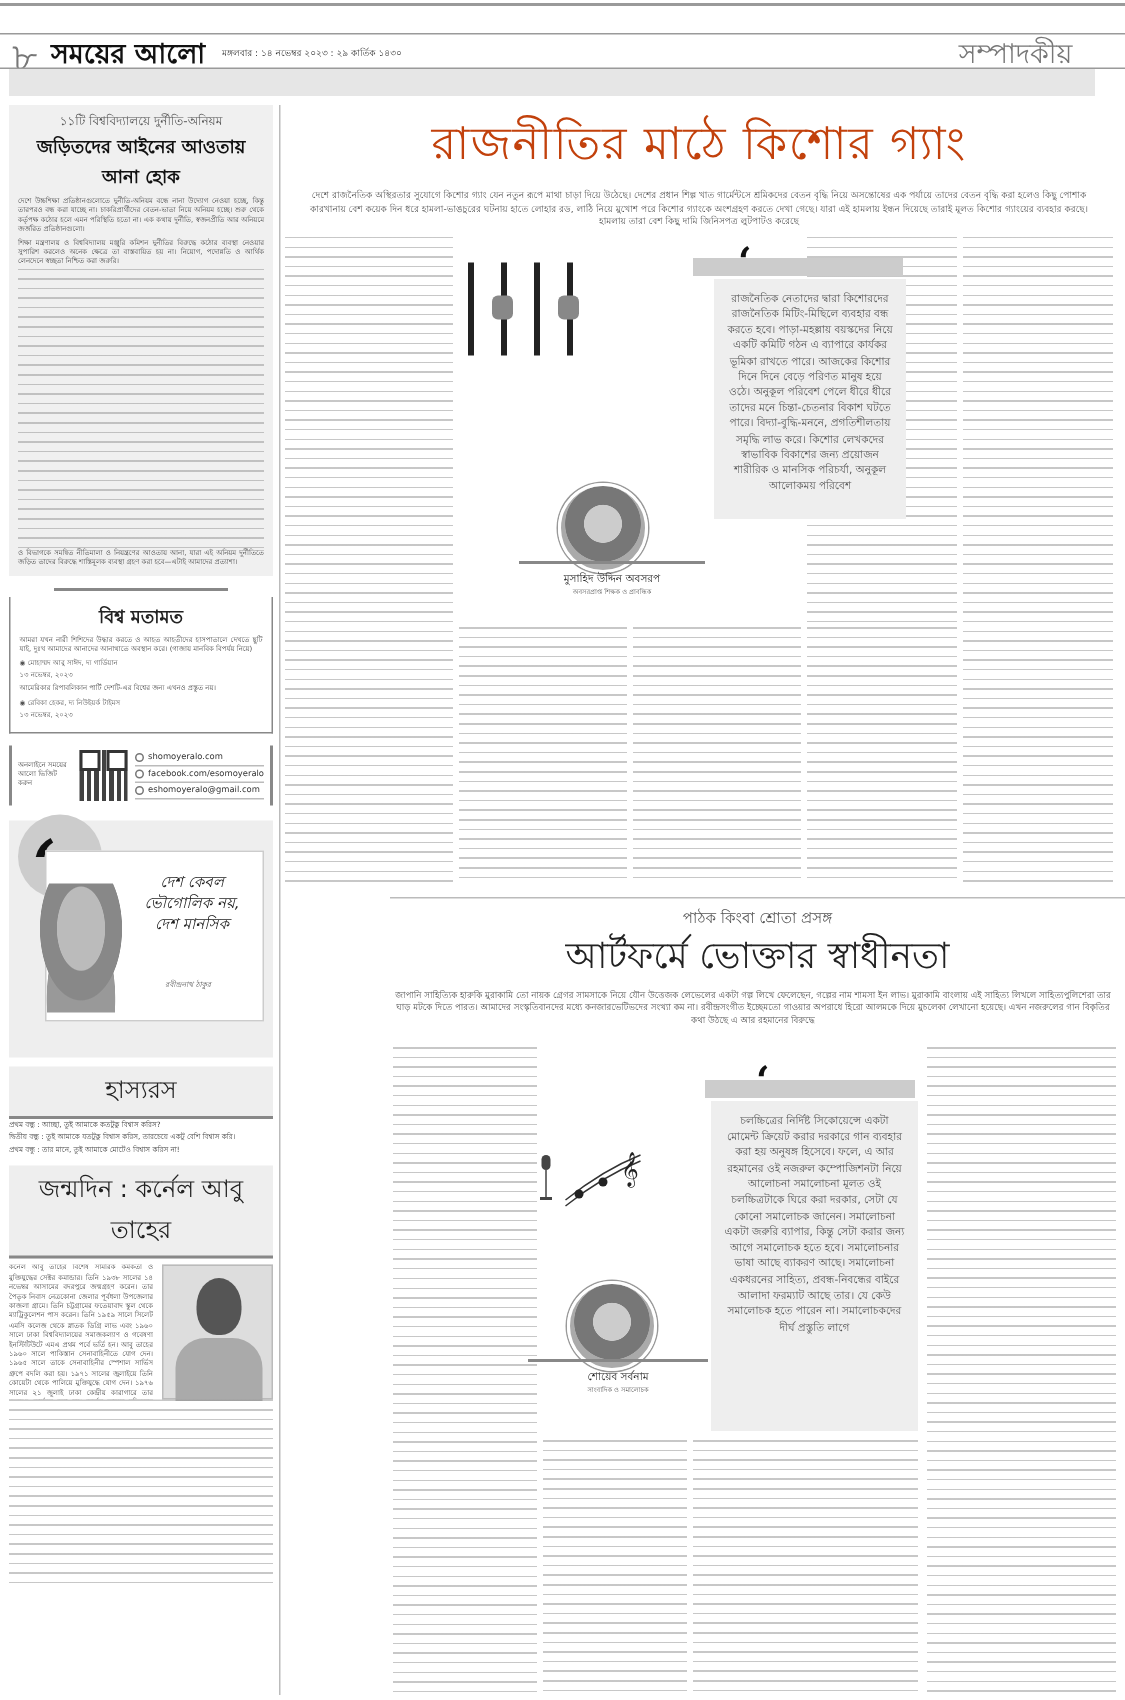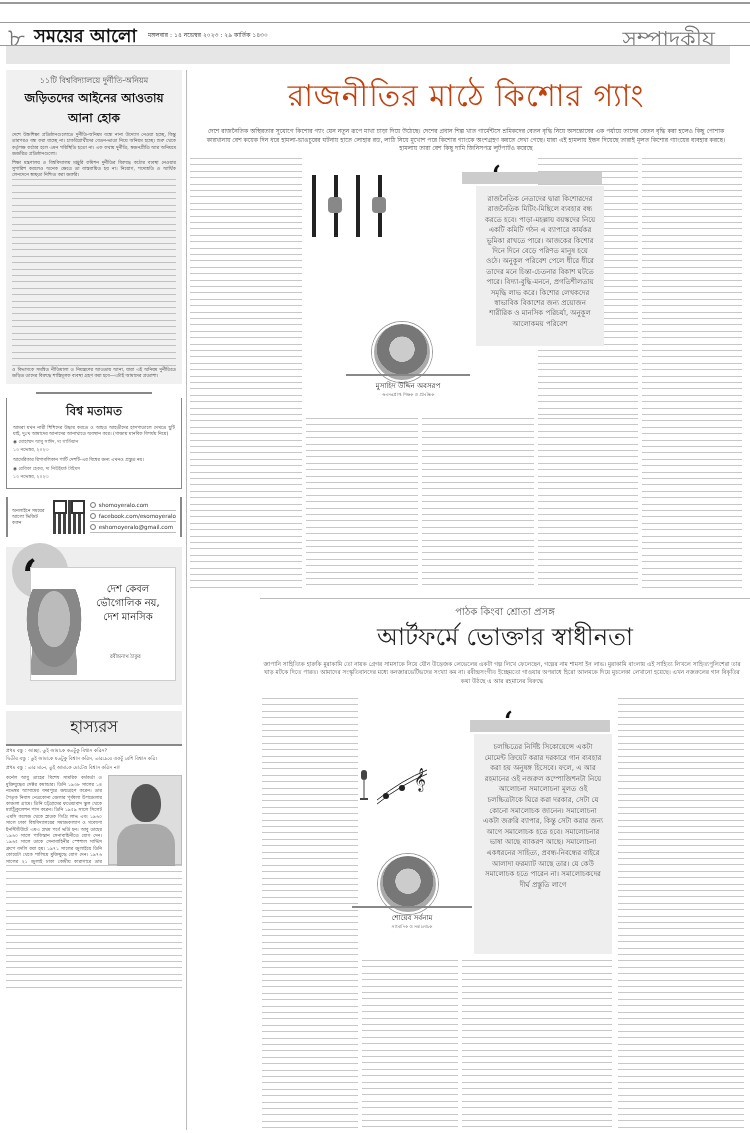--- a/index.html
+++ b/index.html
@@ -4,21 +4,21 @@
 <style>
   * { box-sizing: border-box; margin: 0; padding: 0; }
   html, body { width: 750px; height: 1133px; background: #fff; overflow: hidden; }
   body { font-family: "DejaVu Sans", sans-serif; color: #222; position: relative; }
 
   .hr { position: absolute; left: 0; width: 750px; height: 2px; background: #9a9a9a; }
   .masthead { position: absolute; top: 22px; left: 0; width: 750px; height: 24px; }
   .page-num { position: absolute; left: 8px; top: -4px; font-family: "DejaVu Serif", serif; font-size: 26px; color: #777; }
   .paper-name { position: absolute; left: 34px; top: 0px; font-size: 18px; font-weight: bold; color: #111; }
   .dateline { position: absolute; left: 148px; top: 8px; font-size: 6px; color: #333; }
-  .section-name { position: absolute; right: 35px; top: 0px; font-size: 22px; color: #777; }
+  .section-name { position: absolute; right: 35px; top: 0px; font-size: 18px; color: #777; }
   .grayband { position: absolute; top: 46px; left: 6px; width: 724px; height: 18px; background: #e6e6e6; }
 
   .left-col { position: absolute; left: 6px; top: 70px; width: 176px; }
   .sub-box { background: #f0f0f0; padding: 4px 6px; }
   .sub-kicker { text-align: center; font-size: 8px; color: #555; }
   .sub-head { text-align: center; font-size: 12px; font-weight: bold; color: #111; margin: 2px 0 3px; }
   .tiny-text { font-size: 4.6px; line-height: 6.4px; color: #444; text-align: justify; }
   .tiny-text p + p { margin-top: 2px; }
 
   .sep-bar { height: 2px; background: #888; margin: 8px 30px 4px; }
@@ -30,21 +30,21 @@
   .contact { display: flex; align-items: center; margin-top: 8px; border-left: 2px solid #888; border-right: 2px solid #888; padding: 3px 4px; }
   .contact-label { font-size: 4.6px; width: 38px; line-height: 6px; color: #444; }
   .qr { width: 34px; height: 34px; margin: 0 5px; position: relative; background:
         repeating-linear-gradient(90deg,#222 0 3px,#fff 3px 5px),#fff; opacity: .85; }
   .qr::before, .qr::after { content: ""; position: absolute; width: 10px; height: 10px; border: 2px solid #111; background: #fff; }
   .qr::before { top: 0; left: 0; } .qr::after { top: 0; right: 0; }
   .links { flex: 1; }
   .link { font-size: 5.6px; color: #333; border-bottom: 1px solid #bbb; padding: 2px 0; display: flex; gap: 3px; align-items: center; }
   .link .ico { width: 6px; height: 6px; border-radius: 50%; border: 1px solid #777; display: inline-block; }
 
-  .quote-box { margin-top: 10px; background: #eee; height: 158px; position: relative; }
+  .quote-box { margin-top: 10px; background: #eee; height: 158px; position: relative; font-style: italic; }
   .quote-ring { position: absolute; left: 6px; top: -4px; width: 56px; height: 56px; border-radius: 50%; background: #ccc; }
   .quote-mark { position: absolute; left: 16px; top: 4px; font-family: "DejaVu Serif", serif; font-size: 44px; font-weight: bold; color: #111; }
   .quote-paper { position: absolute; left: 24px; top: 20px; width: 146px; height: 114px; background: #fff; border: 1px solid #ccc; }
   .quote-text { position: absolute; left: 90px; top: 35px; width: 64px; text-align: center; font-size: 10px; line-height: 14px; color: #222; }
   .quote-author { position: absolute; left: 104px; top: 106px; font-size: 5px; color: #555; }
   .portrait { position: absolute; left: 16px; top: 42px; width: 64px; height: 86px;
     background: radial-gradient(ellipse at 50% 35%, #bbb 0 35%, #888 36% 60%, transparent 61%), radial-gradient(ellipse at 50% 90%, #999 0 50%, transparent 51%); }
 
   .band-title { background: #eee; text-align: center; font-size: 16px; padding: 3px 0; margin-top: 6px; border-bottom: 2px solid #888; }
   .hasya p { font-size: 4.8px; line-height: 6.5px; color: #444; margin-top: 2px; }
@@ -148,20 +148,21 @@
     <div class="quote-author">রবীন্দ্রনাথ ঠাকুর</div>
   </div>
 
   <div class="band-title">হাস্যরস</div>
   <div class="hasya">
     <p>প্রথম বন্ধু : আচ্ছা, তুই আমাকে কতটুকু বিশ্বাস করিস?</p>
     <p>দ্বিতীয় বন্ধু : তুই আমাকে যতটুকু বিশ্বাস করিস, তারচেয়ে একটু বেশি বিশ্বাস করি।</p>
     <p>প্রথম বন্ধু : তার মানে, তুই আমাকে মোটেও বিশ্বাস করিস না!</p>
   </div>
 
+  <div class="band-title">জন্মদিন : কর্নেল আবু তাহের</div>
   <div class="bday-wrap">
     <div class="bday-photo">
       <div class="head"></div>
       <div class="body"></div>
     </div>
     <div class="bday-text" style="padding-top:4px">
       <span style="display:block;width:96px;height:90px;overflow:hidden">কর্নেল আবু তাহের বিশেষ সামরিক কর্মকর্তা ও মুক্তিযুদ্ধের সেক্টর কমান্ডার। তিনি ১৯৩৮ সালের ১৪ নভেম্বর আসামের বদরপুরে জন্মগ্রহণ করেন। তার পৈতৃক নিবাস নেত্রকোনা জেলার পূর্বধলা উপজেলার কাজলা গ্রামে। তিনি চট্টগ্রামের ফতেয়াবাদ স্কুল থেকে ম্যাট্রিকুলেশন পাস করেন। তিনি ১৯৫৯ সালে সিলেট এমসি কলেজ থেকে স্নাতক ডিগ্রি লাভ এবং ১৯৬০ সালে ঢাকা বিশ্ববিদ্যালয়ের সমাজকল্যাণ ও গবেষণা ইনস্টিটিউটে এমএ প্রথম পর্বে ভর্তি হন। আবু তাহের ১৯৬০ সালে পাকিস্তান সেনাবাহিনীতে যোগ দেন। ১৯৬৫ সালে তাকে সেনাবাহিনীর স্পেশাল সার্ভিস গ্রুপে বদলি করা হয়। ১৯৭১ সালের জুলাইয়ে তিনি কোয়েটা থেকে পালিয়ে মুক্তিযুদ্ধে যোগ দেন। ১৯৭৬ সালের ২১ জুলাই ঢাকা কেন্দ্রীয় কারাগারে তার মৃত্যুদণ্ড কার্যকর করা হয়। কর্নেল তাহের মুক্তিযুদ্ধে বীরত্বপূর্ণ অবদানের জন্য 'বীর উত্তম' রাষ্ট্রীয় খেতাবে ভূষিত হন।</span>
       <div class="col-fill" style="height:126px"></div>
     </div>
   </div>

